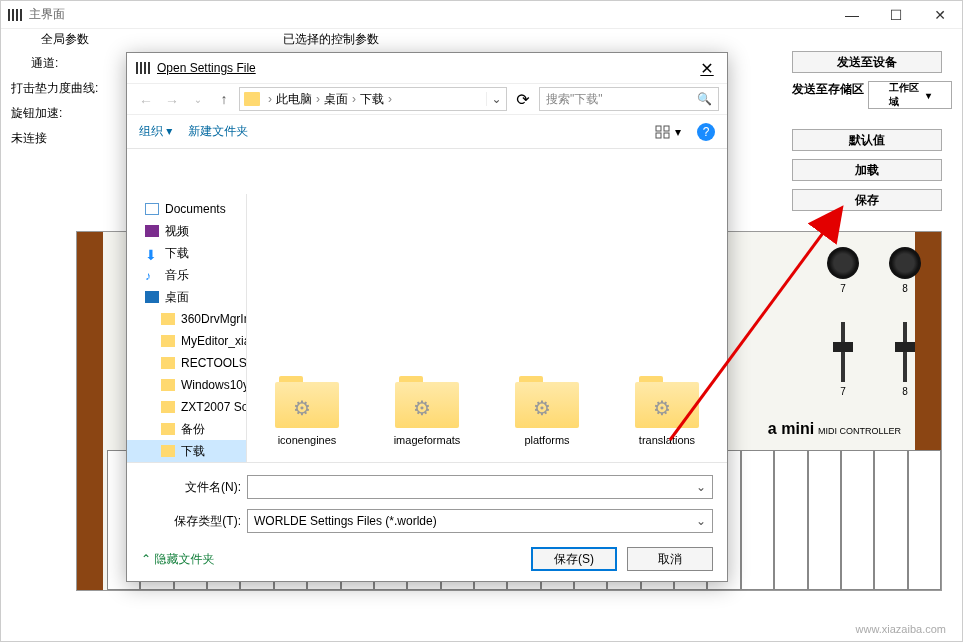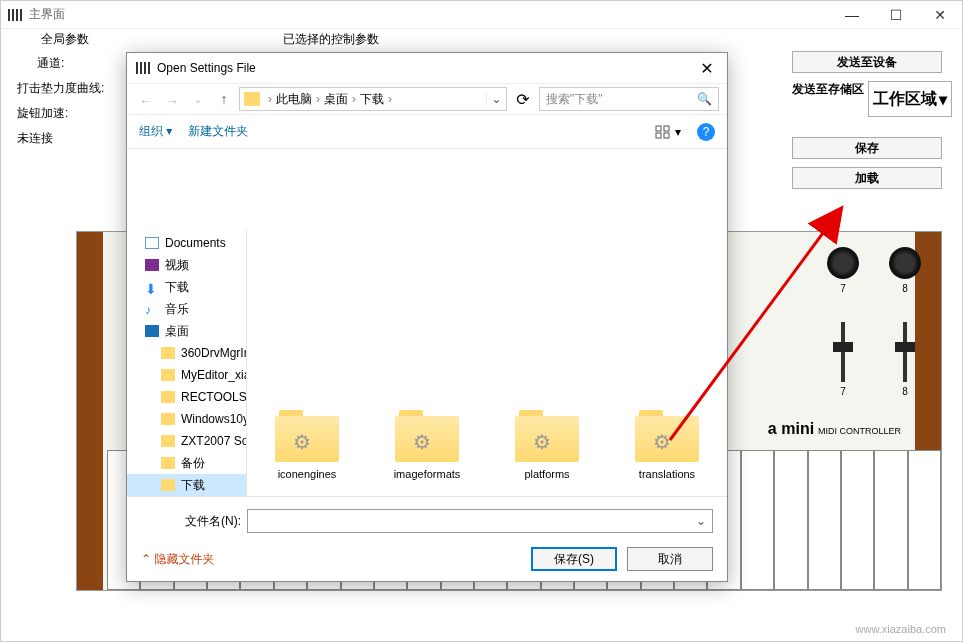--- a/index.html
+++ b/index.html
@@ -9,45 +9,45 @@
 .main-window { position: absolute; top: 0; left: 0; width: 963px; height: 642px; background: #fff; border: 1px solid #ccc; }
 .main-titlebar { height: 28px; background: #fff; display: flex; align-items: center; padding-left: 6px; border-bottom: 1px solid #eee; }
 .main-titlebar .logo { width: 16px; height: 14px; display: inline-block; margin-right: 6px; }
 .main-titlebar .title { font-size: 12px; color: #666; }
 .win-controls { margin-left: auto; display: flex; }
 .win-controls .wc { width: 44px; height: 28px; display: flex; align-items: center; justify-content: center; font-size: 14px; color: #333; cursor: pointer; }
 
 .section-headers { display: flex; font-size: 12px; }
 .section-headers > div { padding: 2px 8px; margin-left: 32px; }
 
-.left-panel { position: absolute; top: 50px; left: 16px; width: 200px; font-size: 12px; }
+.left-panel { position: absolute; top: 50px; left: 10px; width: 200px; font-size: 12px; }
 .left-panel .row { height: 25px; display: flex; align-items: center; }
 
 .right-panel { position: absolute; top: 50px; right: 10px; width: 160px; font-weight: bold; }
 .right-panel .btn { width: 150px; height: 22px; margin-bottom: 8px; background: #f5f5f5; border: 1px solid #aaa; font-size: 12px; display: flex; align-items: center; justify-content: center; cursor: pointer; }
 .right-panel .combo-row { display: flex; align-items: flex-start; margin-bottom: 20px; font-size: 12px; }
-.right-panel .combo { border: 1px solid #aaa; height: 36px; font-size: 16px; padding: 0 4px; display: flex; align-items: center; }
+.right-panel .combo { border: 1px solid #aaa; height: 28px; font-size: 10px; padding: 0 20px; display: flex; align-items: center; }
 
 
 .device-bg { position: absolute; top: 230px; left: 75px; right: 20px; height: 360px; background: linear-gradient(90deg, #8b4513 0%, #8b4513 3%, #f5f5f0 3%, #f5f5f0 97%, #8b4513 97%); border: 1px solid #999; }
 .knobs { position: absolute; top: 15px; right: 20px; display: flex; gap: 30px; }
 .knob { width: 32px; height: 32px; background: radial-gradient(circle, #333 40%, #111 60%); border-radius: 50%; }
 .knob-label { text-align: center; font-size: 10px; margin-top: 4px; }
 .sliders { position: absolute; top: 90px; right: 20px; display: flex; gap: 30px; }
 .slider-unit { width: 32px; display: flex; flex-direction: column; align-items: center; }
 .slider-track { width: 4px; height: 60px; background: #333; position: relative; }
 .slider-thumb { width: 20px; height: 10px; background: #222; position: absolute; top: 20px; left: -8px; }
 .device-label { position: absolute; top: 188px; right: 40px; font-size: 14px; }
 .device-label b { font-size: 16px; }
 .piano { position: absolute; bottom: 0; left: 30px; right: 0; height: 140px; display: flex; }
 .white-key { flex: 1; background: #fff; border: 1px solid #888; }
 
 
 .dialog { position: absolute; top: 52px; left: 126px; width: 602px; height: 530px; background: #fff; border: 1px solid #888; box-shadow: 0 4px 20px rgba(0,0,0,0.3); display: flex; flex-direction: column; }
-.dlg-titlebar { height: 30px; display: flex; align-items: center; padding-left: 8px; }
+.dlg-titlebar { height: 30px; display: flex; align-items: center; padding-left: 8px; text-decoration: underline; }
 .dlg-titlebar .logo { width: 16px; height: 14px; margin-right: 6px; }
 .dlg-titlebar .title { font-size: 12px; }
 .dlg-close { margin-left: auto; width: 40px; height: 30px; display: flex; align-items: center; justify-content: center; font-size: 16px; cursor: pointer; }
 
 .nav-row { height: 32px; display: flex; align-items: center; padding: 0 8px; gap: 4px; border-top: 1px solid #eee; border-bottom: 1px solid #eee; }
 .nav-btn { width: 22px; height: 22px; display: flex; align-items: center; justify-content: center; color: #555; cursor: pointer; font-size: 14px; }
 .nav-btn.disabled { color: #bbb; }
 .breadcrumb { flex: 1; height: 24px; border: 1px solid #ccc; display: flex; align-items: center; font-size: 12px; padding-left: 4px; }
 .breadcrumb .sep { margin: 0 4px; color: #888; }
 .breadcrumb .folder-icon { width: 16px; height: 14px; background: #ffd970; border-radius: 1px; margin-right: 4px; }
@@ -83,21 +83,21 @@
 .folder-big::after { content: ''; position: absolute; top: 6px; left: 0; width: 64px; height: 46px; background: linear-gradient(#ffe9a8, #ffd970); border-radius: 2px; }
 .folder-gear { position: absolute; top: 20px; left: 18px; z-index: 2; font-size: 20px; color: #999; }
 .file-item .name { font-size: 11px; text-align: center; }
 
 .bottom-area { border-top: 1px solid #e5e5e5; padding: 12px 14px 10px; }
 .field-row { display: flex; align-items: center; margin-bottom: 10px; font-size: 12px; }
 .field-row label { width: 100px; text-align: right; margin-right: 6px; }
 .field-row .input { flex: 1; height: 24px; border: 1px solid #999; padding: 0 6px; font-size: 12px; display: flex; align-items: center; }
 .field-row .input.combo::after { content: '⌄'; margin-left: auto; color: #555; }
 .dlg-buttons { display: flex; align-items: center; margin-top: 14px; }
-.hide-folders { font-size: 12px; color: #c2410c; cursor: pointer; }
+.hide-folders { font-size: 12px; color: #15803d; cursor: pointer; }
 .dlg-buttons .spacer { flex: 1; }
 .dlg-btn { width: 86px; height: 24px; border: 1px solid #888; background: #f5f5f5; font-size: 12px; display: flex; align-items: center; justify-content: center; cursor: pointer; margin-left: 10px; }
 .dlg-btn.primary { border: 1px solid #0078d7; box-shadow: inset 0 0 0 1px #0078d7; }
 
 
 .red-arrow { position: absolute; top: 190px; left: 660px; pointer-events: none; }
 
 .watermark { position: absolute; bottom: 6px; right: 16px; font-size: 11px; color: #aaa; }
 svg.logo-svg { display: block; }
 </style>
@@ -135,22 +135,23 @@
 
   <div class="right-panel">
     <div class="btn">发送至设备</div>
     <div class="combo-row">
       <span>发送至存储区</span>
       <span class="combo" style="margin-left:4px;flex:1">
           <span>工作区域</span> 
           <span style="margin-left:auto">▾</span>
         </span>
     </div>
+    <div class="btn">默认值</div>
+    <div class="btn">加载</div>
     <div class="btn">保存</div>
-    <div class="btn">加载</div>
   </div>
 
   <div class="device-bg">
     <div class="knobs">
       <div>
           <div class="knob"></div>
           <div class="knob-label">7</div>
         </div>
       <div>
           <div class="knob"></div>
@@ -333,20 +334,26 @@
           <div class="name">translations</div>
         </div>
       </div>
   </div>
 
   <div class="bottom-area">
     <div class="field-row">
       <label>文件名(N):</label>
       <div class="input combo"></div>
     </div>
+    <div class="field-row">
+      <label>保存类型(T):</label>
+      <div class="input combo">
+          <span>WORLDE Settings Files (*.worlde)</span>
+        </div>
+    </div>
     <div class="dlg-buttons">
       <span class="hide-folders">⌃ <span>隐藏文件夹</span></span>
       <span class="spacer"></span>
       <div class="dlg-btn primary">保存(S)</div>
       <div class="dlg-btn">取消</div>
     </div>
   </div>
 </div>
 
 <svg class="red-arrow" width="220" height="260">

